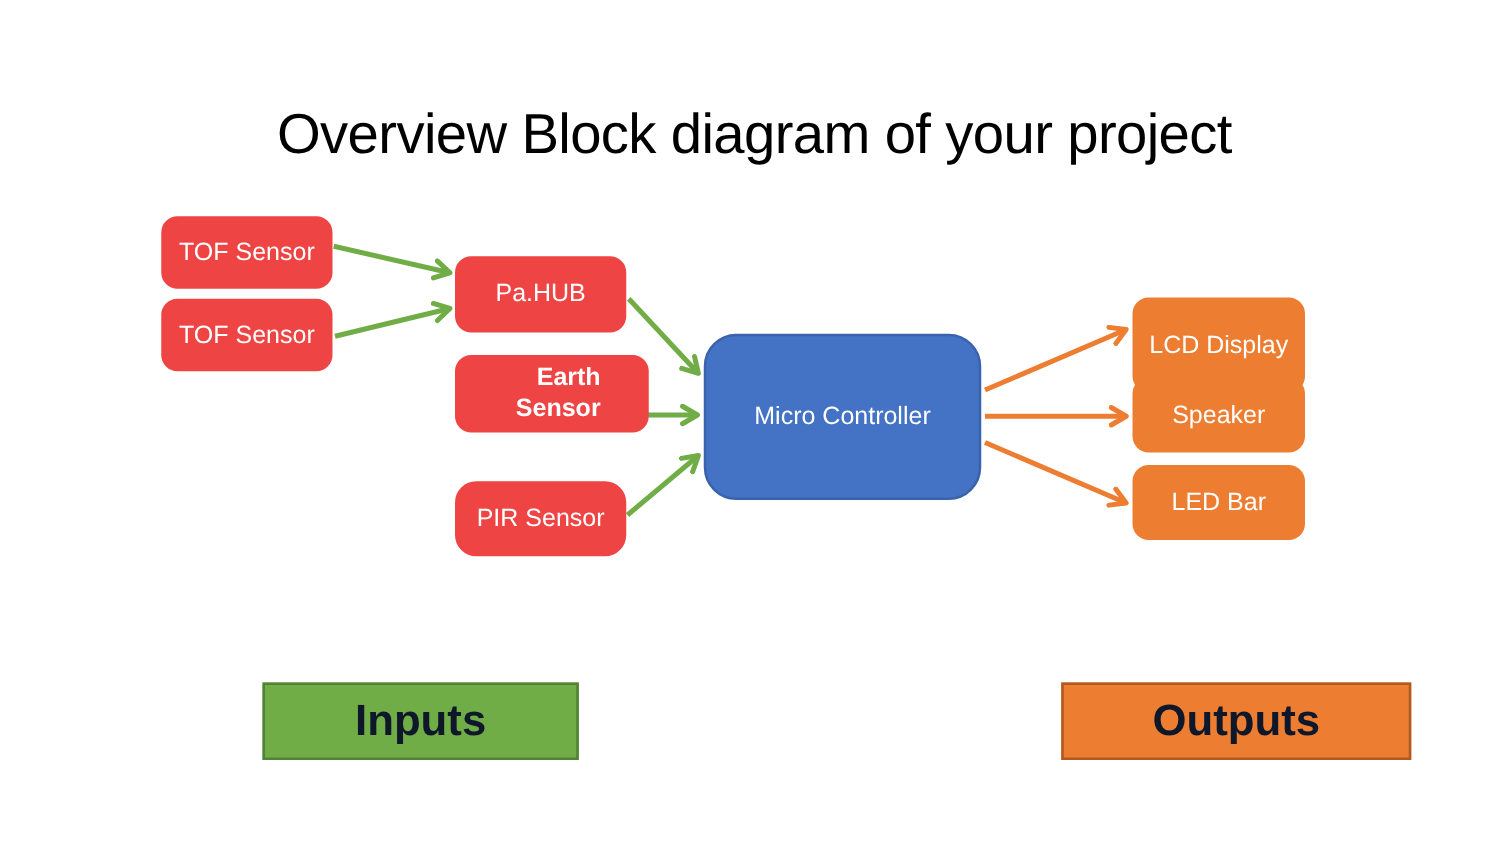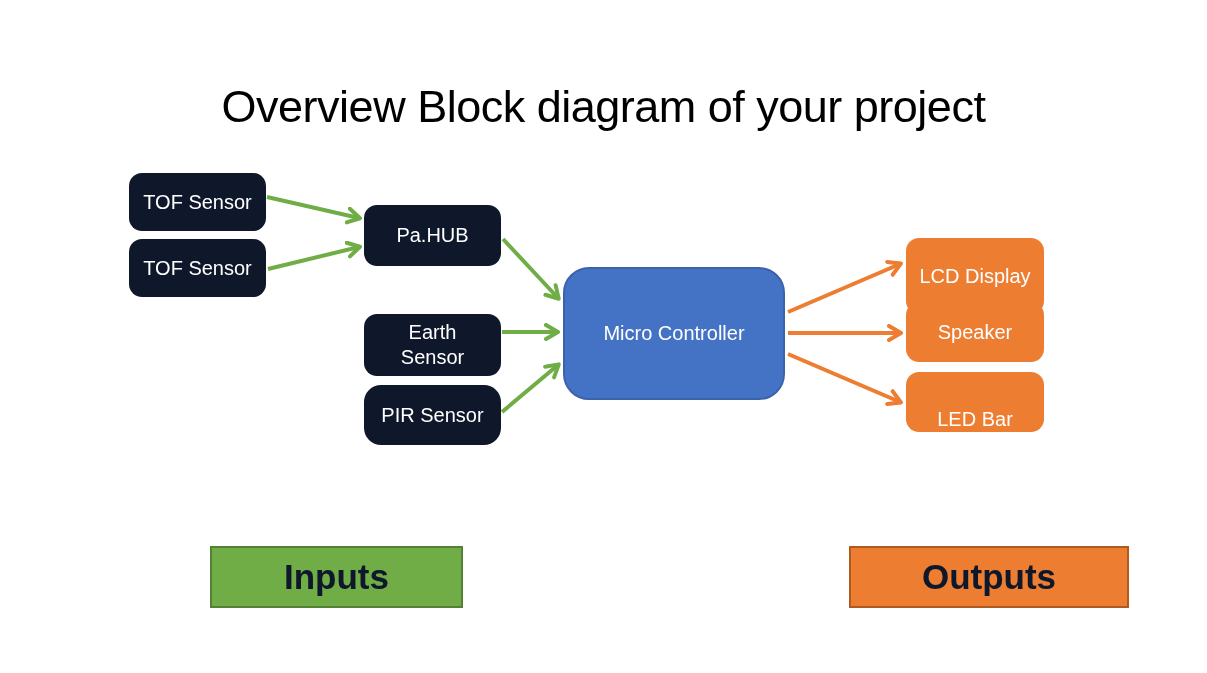--- a/index.html
+++ b/index.html
@@ -10,21 +10,21 @@
     position: absolute; left: 0; right: 0; top: 64px;
     text-align: center; font-size: 45px; font-weight: 500;
     letter-spacing: -0.5px; color: #000000; margin-top: 17px;
   }
 
   .node {
     position: absolute; display: flex; align-items: center; justify-content: center;
     color: #ffffff; font-size: 20px; text-align: center; line-height: 1.25;
     border-radius: 13px; box-sizing: border-box;
   }
-  .node.green  { background: #0f172a; }
+  .node.green  { background: #ef4444; text-align: right; }
   .node.orange { background: #ED7D31; }
   .node.blue   {
     background: #4472C4; border: 2px solid #3B63AC;
     border-radius: 26px; font-size: 20px; line-height: 1.55;
   }
 
   .wrap-narrow { display: block; width: 78px; margin: 0 auto; }
 
   .banner {
     position: absolute; display: flex; align-items: center; justify-content: center;
@@ -70,21 +70,21 @@
   </div>
 
   <div class="node green" style="left:129px; top:239px; width:137px; height:58px;">
     <span>TOF Sensor</span>
   </div>
 
   <div class="node green" style="left:364px; top:205px; width:137px; height:61px;">
     <span>Pa.HUB</span>
   </div>
 
-  <div class="node green" style="left:364px; top:314px; width:137px; height:62px;">
+  <div class="node green" style="left:364px; top:284px; width:155px; height:62px;font-weight:bold;">
     <span class="wrap-narrow">Earth Sensor</span>
   </div>
 
   <div class="node green" style="left:364px; top:385px; width:137px; height:60px;border-radius:17px;">
     <span>PIR Sensor</span>
   </div>
 
   <div class="node blue" style="left:563px; top:267px; width:222px; height:133px;">
     <span>
       <span style="display:block;">Micro Controller</span>
@@ -92,21 +92,21 @@
   </div>
 
   <div class="node orange" style="left:906px; top:238px; width:138px; height:76px;">
     <span>LCD Display</span>
   </div>
 
   <div class="node orange" style="left:906px; top:302px; width:138px; height:60px;">
     <span>Speaker</span>
   </div>
 
-  <div class="node orange" style="left:906px; top:372px; width:138px; height:60px;align-items:flex-end;">
+  <div class="node orange" style="left:906px; top:372px; width:138px; height:60px;">
     <span>LED Bar</span>
   </div>
 
   <div class="banner green" style="left:210px; top:546px; width:253px; height:62px;">
     <span>Inputs</span>
   </div>
 
   <div class="banner orange" style="left:849px; top:546px; width:280px; height:62px;">
     <span>Outputs</span>
   </div>

